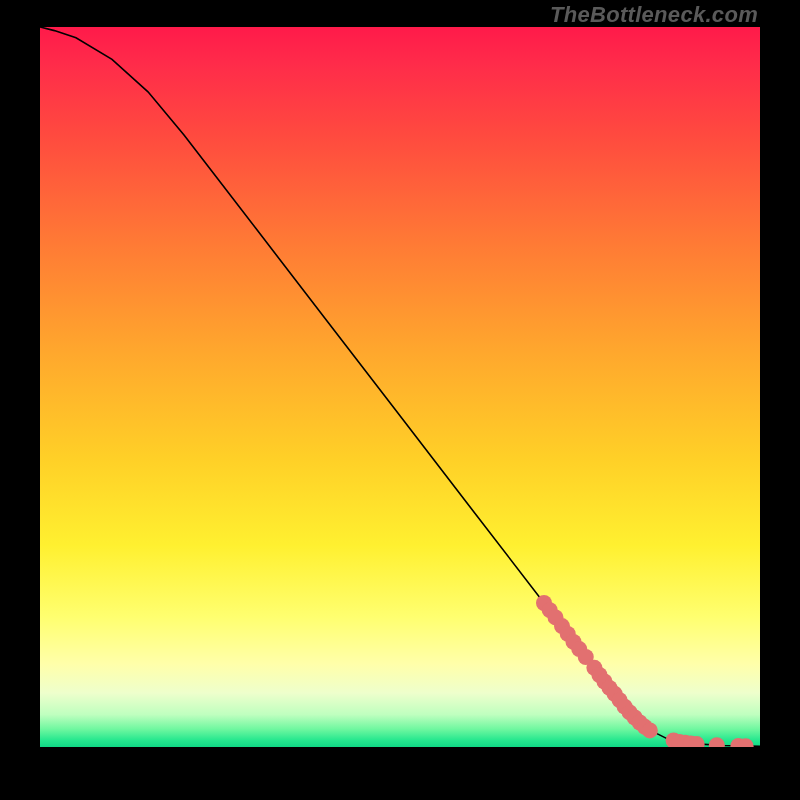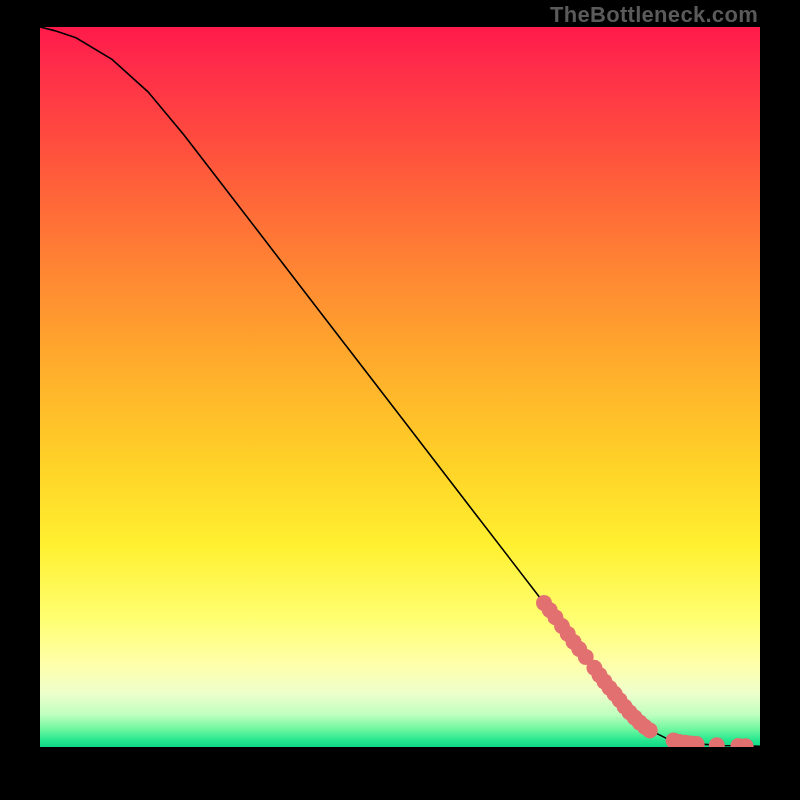--- a/index.html
+++ b/index.html
@@ -9,20 +9,21 @@
     height: 800px;
     background: #000;
     font-family: Arial, Helvetica, sans-serif;
     overflow: hidden;
   }
   .frame {
     position: relative;
     width: 800px;
     height: 800px;
     background: #000;
+    font-style: italic;
   }
   .plot-area {
     position: absolute;
     left: 40px;
     top: 27px;
     width: 720px;
     height: 720px;
     overflow: hidden;
   }
   .watermark {

